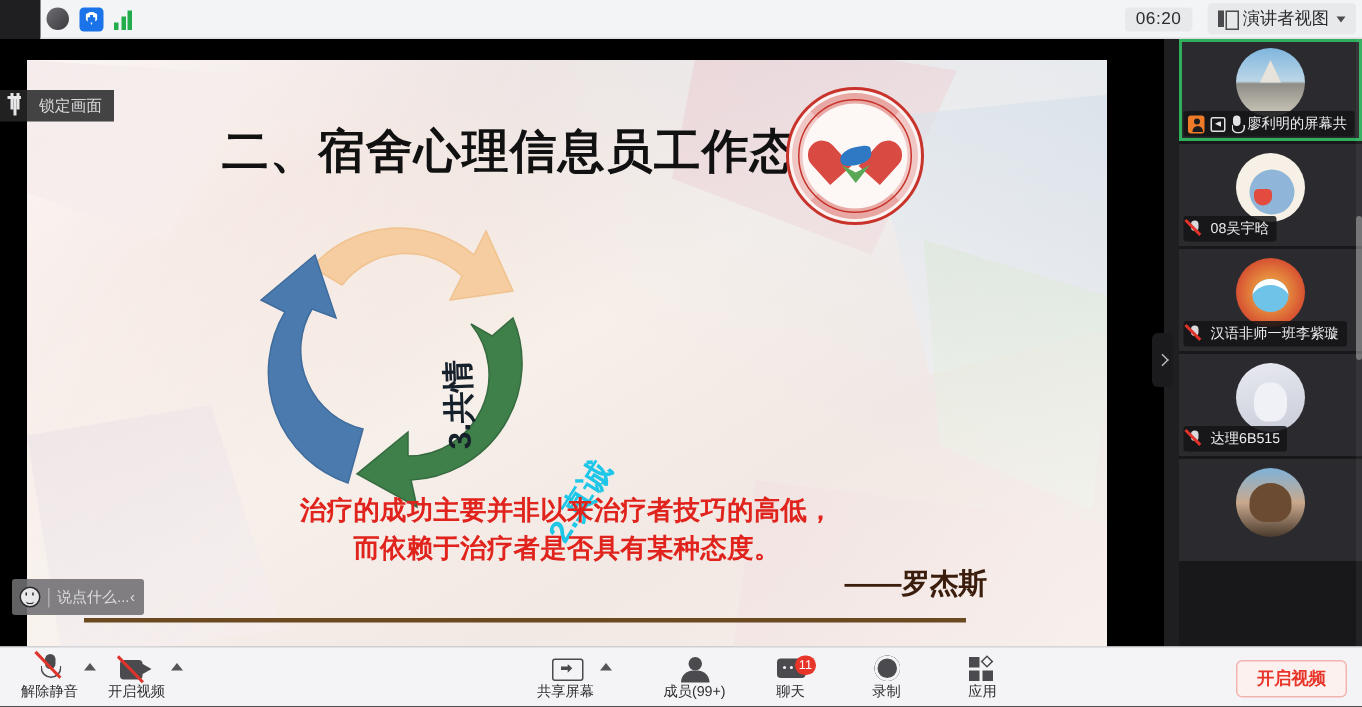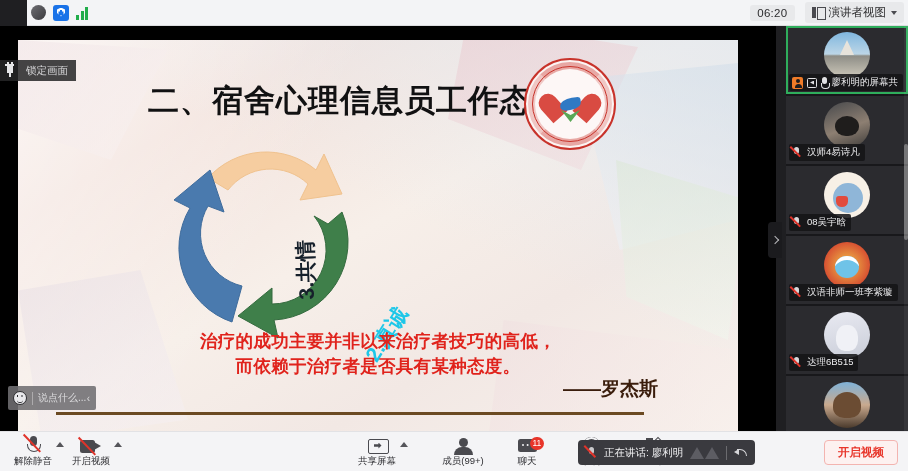--- a/index.html
+++ b/index.html
@@ -570,27 +570,20 @@
     <div class="tile active">
       <div class="pic pic-a"></div>
       <div class="namebar">
         <span class="ic-person-o"></span>
         <span class="ic-screen"></span>
         <span class="ic-mic"></span>
         <span class="nm">廖利明的屏幕共享</span>
       </div>
     </div>
 
-    <div class="tile">
-      <div class="pic pic-b"></div>
-      <div class="namebar">
-        <span class="ic-mic-off"></span>
-        <span class="nm">汉师4易诗凡</span>
-      </div>
-    </div>
 
     <div class="tile">
       <div class="pic pic-c"></div>
       <div class="namebar">
         <span class="ic-mic-off"></span>
         <span class="nm">08吴宇晗</span>
       </div>
     </div>
 
     <div class="tile">
@@ -695,26 +688,16 @@
             <span></span>
             <span></span>
           </span>
         </span>
       <span class="cl">应用</span>
     </div>
 
     <div style="flex:1"></div>
   </div>
 
-  <div class="speaking">
-    <span class="sp-mic"></span>
-    <span class="sp-txt">正在讲话: 廖利明</span>
-    <span class="waves">
-        <i></i>
-        <i></i>
-      </span>
-    <span class="sp-div"></span>
-    <span class="sp-undo"></span>
-  </div>
 
   <div class="leave-btn">开启视频</div>
 
 </div>
 
 </body></html>

